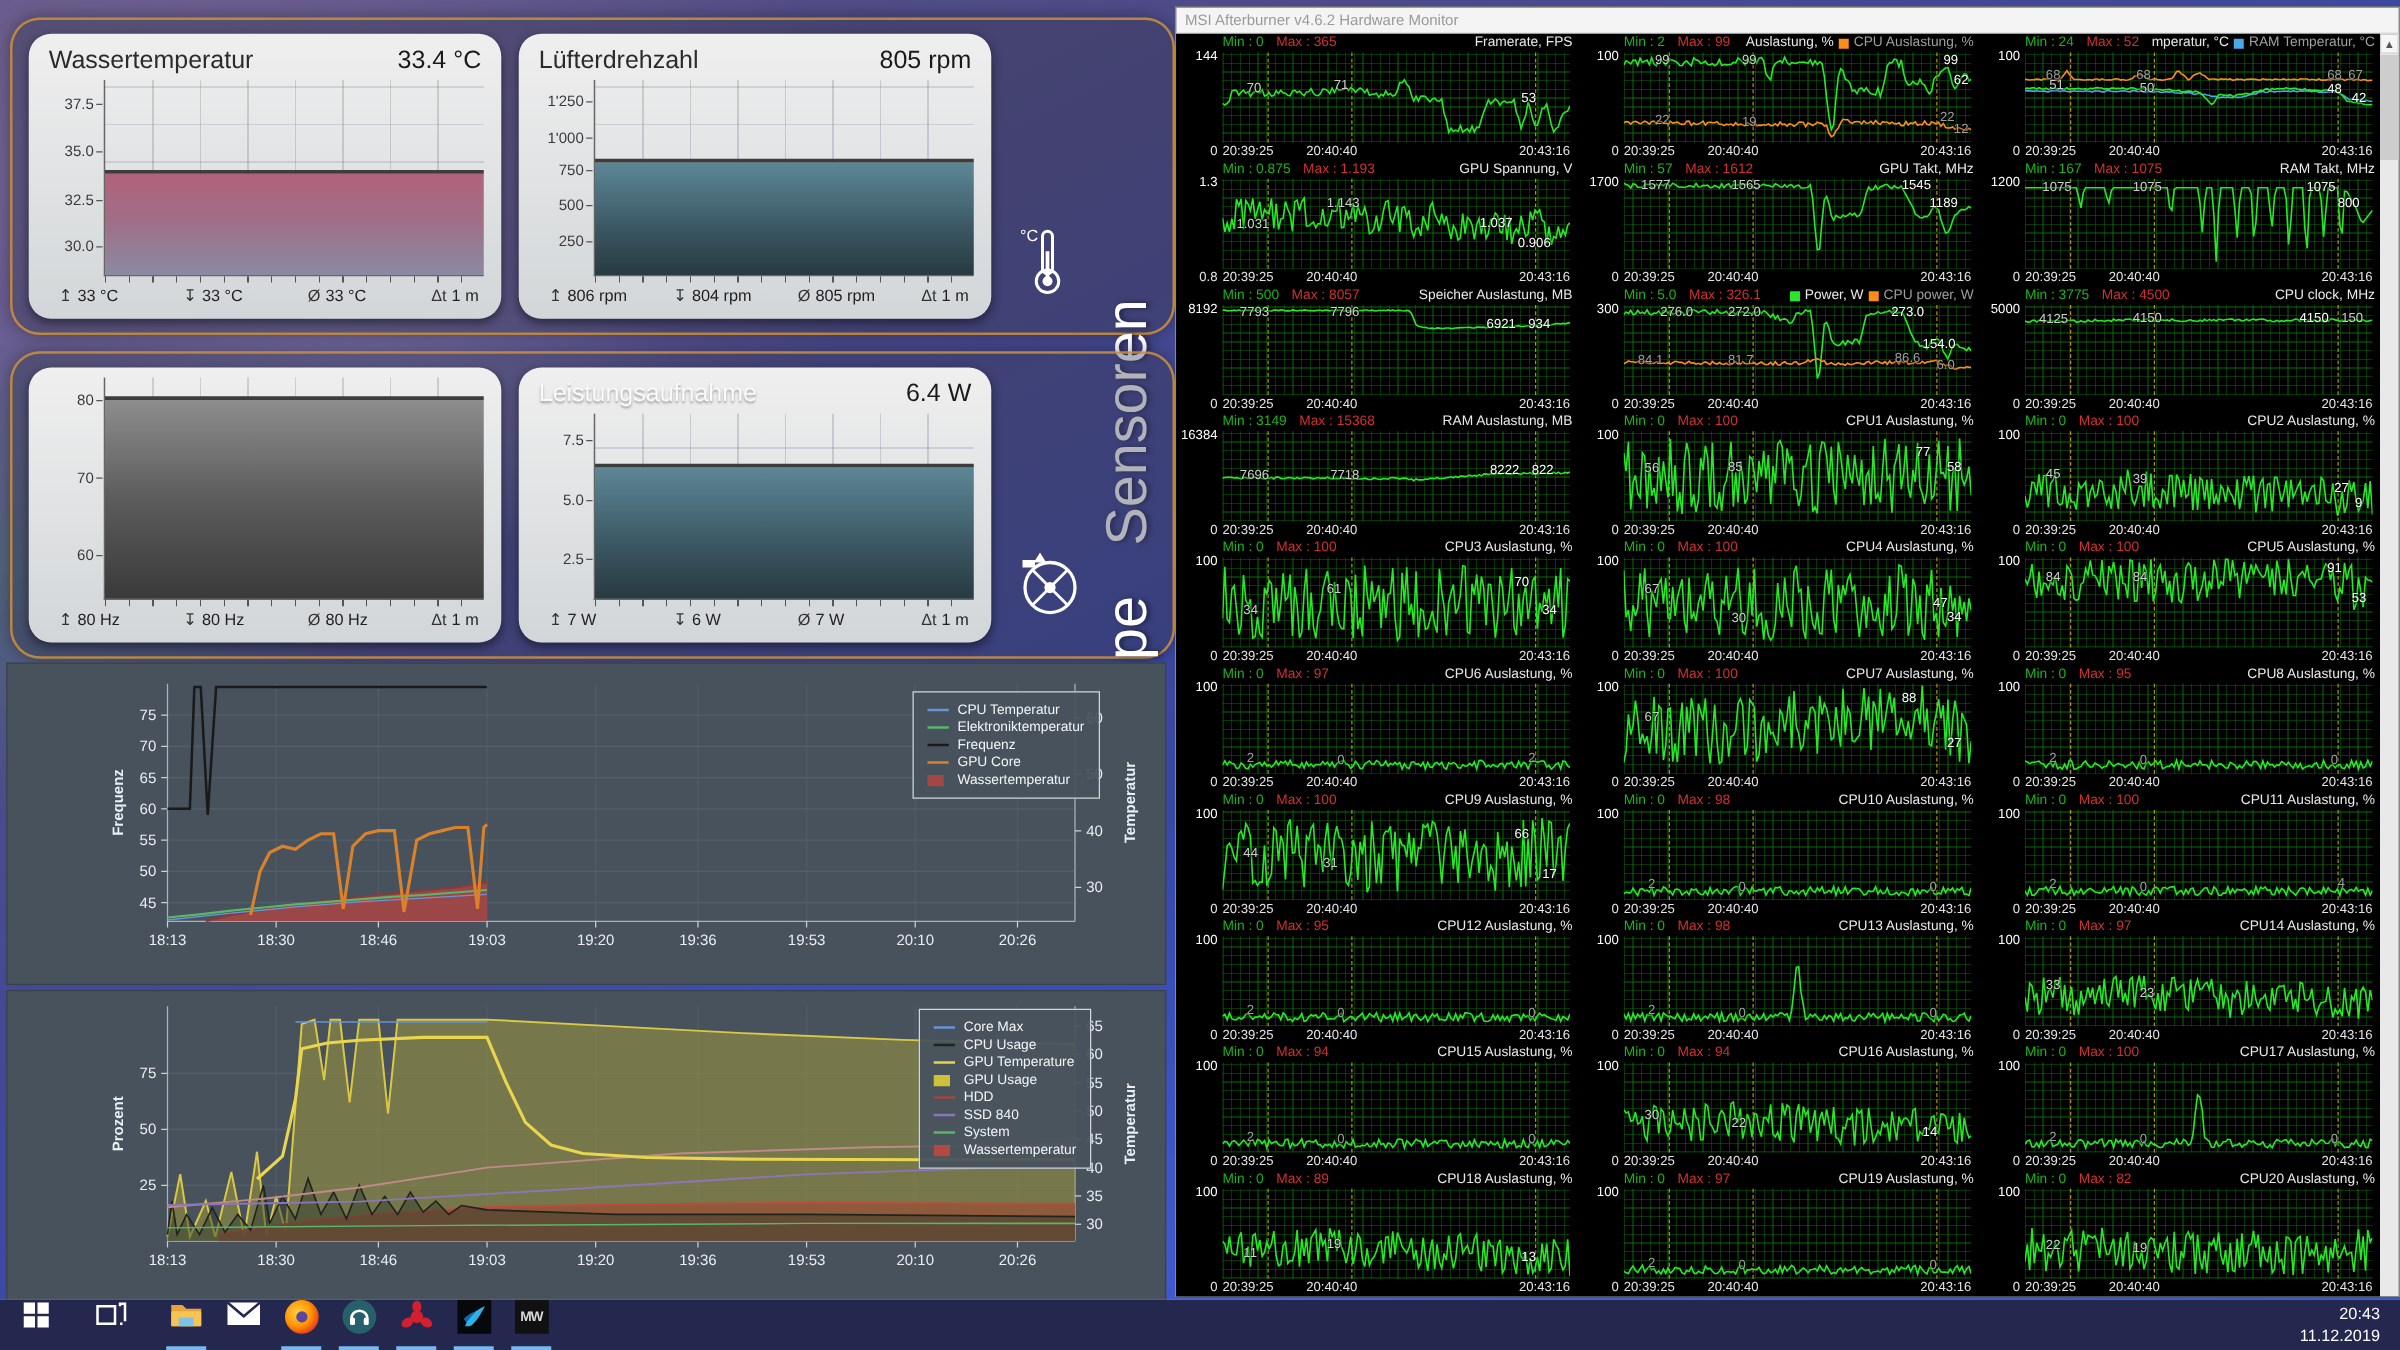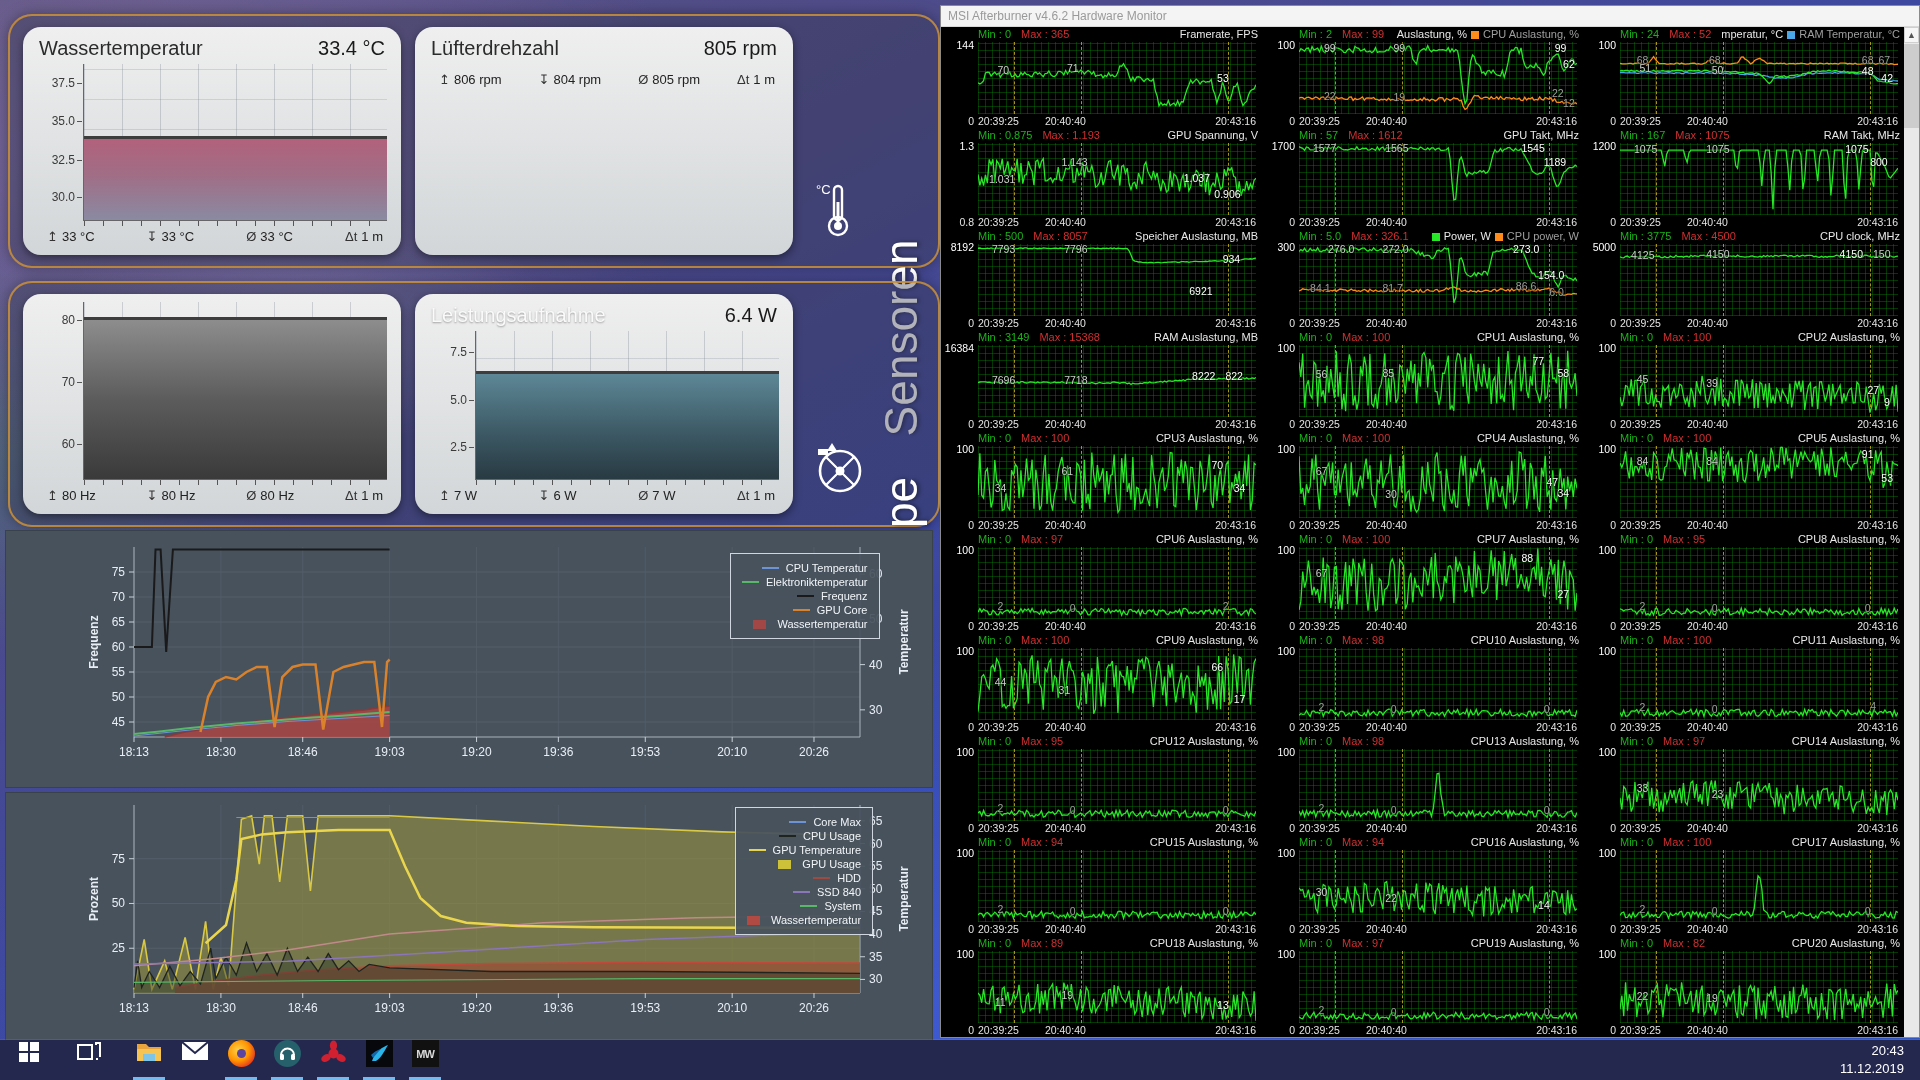--- a/index.html
+++ b/index.html
@@ -47,21 +47,21 @@
     text-shadow:0 2px 4px rgba(0,0,0,.5);}
   .side-icon{position:absolute;left:2px;bottom:22px;}
   
   .chart-card{position:absolute;left:5px;width:926px;background:#47525d;border:1px solid #39424b;}
   #chart-card-0{top:530px;height:256px}
   #chart-card-1{top:792px;height:247px}
   .legend{position:absolute;border:1px solid #cfd6dd;background:rgba(71,82,94,.93);
     padding:7px 11px;font-size:11px;color:#f2f5f8;z-index:3;}
   #chart-card-0 .legend{left:724px;top:22px;}
   #chart-card-1 .legend{left:729px;top:14px;}
-  .leg-item{display:flex;align-items:center;gap:7px;height:14px;justify-content:flex-end;}
+  .leg-item{display:flex;align-items:center;gap:7px;height:14px;}
   .leg-line{width:17px;height:2px;flex:none;}
   .leg-fill{width:13px;height:9px;flex:none;margin-right:4px;}
   
   #afterburner{position:absolute;left:940px;top:5px;width:980px;height:1033px;background:#000;
     border:1px solid #8a8a8a;box-sizing:border-box;}
   .ab-titlebar{height:20px;background:#f4f4f4;color:#9a9a9a;font-size:12px;line-height:20px;
     padding-left:7px;border-bottom:1px solid #d8d8d8;}
   .ab-body{position:absolute;left:0;top:21px;right:15px;bottom:0;display:grid;
     grid-template-columns:repeat(3,1fr);grid-auto-rows:101px;background:#000;overflow:hidden;}
   .ab-cell{position:relative;}
@@ -134,20 +134,32 @@
             <span class="stat">
               <span class="sicon">Δt</span>
               <span>1 m</span>
             </span>
           </div>
         </div>
         <div class="aqua-panel">
           <div class="panel-head">
             <span class="panel-title">Lüfterdrehzahl</span>
             <span class="panel-value">805 rpm</span>
+          </div>
+          <div class="panel-chart">
+            <div class="yticks">
+              <span class="ytick" style="bottom: 89%;">1'250</span>
+              <span class="ytick" style="bottom: 71%;">1'000</span>
+              <span class="ytick" style="bottom: 54%;">750</span>
+              <span class="ytick" style="bottom: 36%;">500</span>
+              <span class="ytick" style="bottom: 18%;">250</span>
+            </div>
+            <div class="pplot">
+              <div class="fillwrap fill-teal" style="height: 57.5%;"></div>
+            </div>
           </div>
           <div class="panel-stats">
             <span class="stat">
               <span class="sicon">↥</span>
               <span>806 rpm</span>
             </span>
             <span class="stat">
               <span class="sicon">↧</span>
               <span>804 rpm</span>
             </span>
@@ -519,21 +531,21 @@
           <span class="ab-top">8192</span>
           <div class="ab-plot">
             <div class="ab-dash" style="left: 13%;"></div>
             <div class="ab-dash" style="left: 37%;"></div>
             <div class="ab-dash" style="left: 90%;"></div>
             <svg class="ab-svg" viewBox="0 0 1000 100" preserveAspectRatio="none">
               <polyline points="0.0,5.9 6.7,5.6 13.4,6.5 20.1,6.4 26.8,6.4 33.6,5.7 40.3,6.4 47.0,5.4 53.7,6.3 60.4,6.5 67.1,5.6 73.8,6.0 80.5,5.6 87.2,6.5 94.0,5.7 100.7,5.6 107.4,6.3 114.1,5.6 120.8,5.6 127.5,6.3 134.2,6.5 140.9,6.6 147.7,5.7 154.4,5.5 161.1,6.2 167.8,5.4 174.5,5.5 181.2,6.6 187.9,6.2 194.6,6.6 201.3,5.4 208.1,6.0 214.8,6.6 221.5,5.9 228.2,6.3 234.9,5.5 241.6,5.8 248.3,6.2 255.0,6.1 261.7,6.5 268.5,6.2 275.2,5.9 281.9,5.9 288.6,6.5 295.3,5.6 302.0,6.0 308.7,6.5 315.4,5.8 322.1,6.5 328.9,5.7 335.6,5.5 342.3,5.5 349.0,6.6 355.7,6.5 362.4,6.3 369.1,6.5 375.8,6.0 382.6,5.9 389.3,6.5 396.0,6.0 402.7,6.2 409.4,5.6 416.1,5.6 422.8,6.3 429.5,5.7 436.2,6.2 443.0,6.6 449.7,5.9 456.4,6.1 463.1,5.8 469.8,6.3 476.5,5.4 483.2,6.5 489.9,5.4 496.6,6.6 503.4,5.9 510.1,6.0 516.8,6.4 523.5,6.6 530.2,6.0 536.9,6.5 543.6,9.5 550.3,15.3 557.0,21.9 563.8,23.7 570.5,24.2 577.2,25.0 583.9,24.9 590.6,25.6 597.3,25.9 604.0,25.7 610.7,26.3 617.4,25.4 624.2,25.7 630.9,26.2 637.6,26.0 644.3,25.5 651.0,25.6 657.7,26.2 664.4,26.0 671.1,25.6 677.9,25.4 684.6,25.2 691.3,25.1 698.0,25.0 704.7,24.9 711.4,24.7 718.1,25.4 724.8,25.5 731.5,24.6 738.3,24.6 745.0,24.9 751.7,24.6 758.4,25.4 765.1,24.8 771.8,24.5 778.5,24.1 785.2,24.2 791.9,24.5 798.7,24.5 805.4,24.6 812.1,24.4 818.8,24.0 825.5,24.5 832.2,23.5 838.9,23.9 845.6,23.4 852.3,23.0 859.1,23.9 865.8,23.7 872.5,23.4 879.2,23.0 885.9,22.9 892.6,22.9 899.3,22.9 906.0,22.2 912.8,23.0 919.5,22.9 926.2,22.0 932.9,21.9 939.6,22.4 946.3,22.0 953.0,21.3 959.7,20.7 966.4,20.6 973.2,21.1 979.9,20.5 986.6,20.9 993.3,20.1 1000.0,19.5 " fill="none" stroke="#27e827" stroke-width="1.3" vector-effect="non-scaling-stroke"></polyline>
             </svg>
             <span class="ab-lab" style="left: 5%; top: 8%; color: rgb(207, 207, 207);">7793</span>
             <span class="ab-lab" style="left: 31%; top: 8%; color: rgb(207, 207, 207);">7796</span>
-            <span class="ab-lab" style="left: 76%; top: 22%; color: rgb(255, 255, 255); margin-top: 32px;">6921</span>
+            <span class="ab-lab" style="left: 76%; top: 22%; color: rgb(255, 255, 255);">6921</span>
             <span class="ab-lab" style="left: 88%; top: 22%; color: rgb(255, 255, 255);">934</span>
           </div>
           <div class="ab-foot">
             <span class="ab-bot">0</span>
             <span class="ab-t1">20:39:25</span>
             <span class="ab-t2">20:40:40</span>
             <span class="ab-t3">20:43:16</span>
           </div>
         </div>
         <div class="ab-cell" style="grid-area: 4 / 1;">

